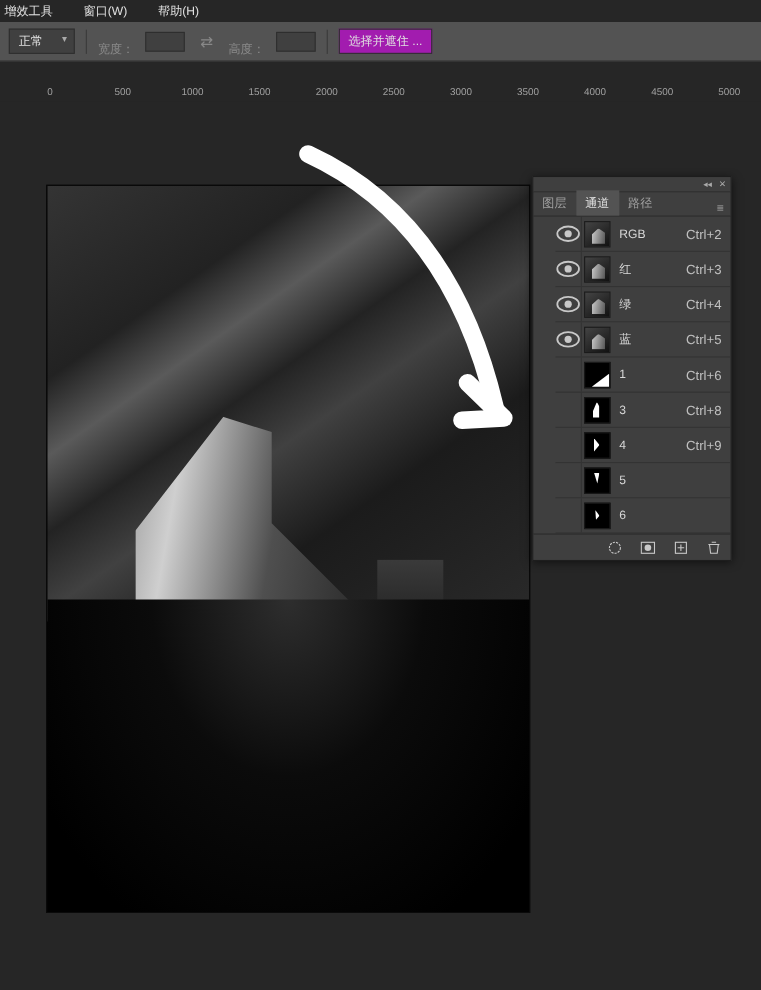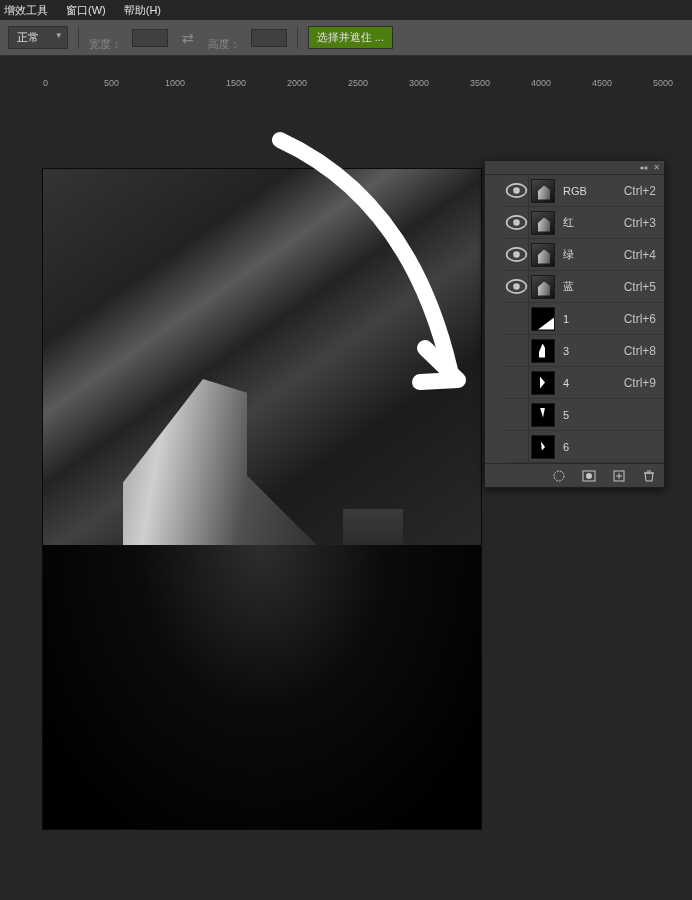--- a/index.html
+++ b/index.html
@@ -1,27 +1,27 @@
 <!DOCTYPE html>
 <html><head>
 <meta charset="utf-8">
 <style>
 * { margin: 0; padding: 0; box-sizing: border-box; font-family: "Microsoft YaHei", Arial, sans-serif; }
 body { background: #262626; width: 692px; height: 900px; overflow: hidden; position: relative; color: #c8c8c8; font-size: 11px; }
 
-.menubar { height: 20px; background: #262626; display: flex; align-items: center; padding-left: 4px; gap: 18px; color: #e0e0e0; }
+.menubar { height: 20px; background: #262626; display: flex; align-items: center; padding-left: 4px; gap: 28px; color: #e0e0e0; }
 .menubar span { cursor: default; }
 
 .optionbar { height: 36px; background: #535353; display: flex; align-items: center; padding: 0 8px; gap: 10px; border-bottom: 1px solid #2e2e2e; text-align: center; }
 .select { background: #404040; border: 1px solid #2e2e2e; padding: 3px 20px 3px 8px; color: #e0e0e0; position: relative; display: inline-flex; align-items: center; width: 60px; }
 .select::after { content: "▾"; position: absolute; right: 6px; top: 3px; color: #aaa; font-size: 9px; }
 .lbl { color: #8a8a8a; margin-top: 13px; }
 .numbox { background: #404040; border: 1px solid #2e2e2e; width: 36px; height: 18px; }
 .swap { color: #888; font-size: 14px; padding: 0 4px; }
-.btn { background: #4d7c0f; border: 1px solid #2e2e2e; padding: 3px 8px; color: #e0e0e0; }
+.btn { background: #a21caf; border: 1px solid #2e2e2e; padding: 3px 8px; color: #e0e0e0; }
 .sep { width: 1px; height: 22px; background: #3a3a3a; }
 
 .rulerarea { position: relative; height: 18px; margin-top: 18px; background: #262626; }
 .ruler { position: absolute; left: 40px; right: 0; top: 0; height: 18px; color: #a0a0a0; font-size: 9px; }
 .ticklabel { position: absolute; bottom: 4px; }
 
 .canvas { position: absolute; left: 42px; top: 168px; width: 440px; height: 662px; background: #000; overflow: hidden; border: 1px solid #0a0a0a; }
 .sky { position: absolute; left: 0; top: 0; right: 0; height: 60%; background: linear-gradient(145deg, #343434 0%, #222 25%, #5a5a5a 35%, #232323 45%, #414141 55%, #1b1b1b 70%, #2a2a2a 100%); }
 .ground { position: absolute; left: 0; bottom: 0; right: 0; height: 43%; background: radial-gradient(ellipse at 50% 0%, #2e2e2e 0%, #0b0b0b 40%, #000 85%); }
 .bldg-main { position: absolute; left: 80px; top: 210px; width: 200px; height: 230px; background: linear-gradient(100deg, #9e9e9e 0%, #cfcfcf 20%, #4f4f4f 60%, #2a2a2a 100%); clip-path: polygon(0% 45%, 40% 0%, 62% 6%, 62% 42%, 100% 75%, 100% 100%, 0% 100%); }
@@ -109,20 +109,26 @@
 <svg class="arrow" viewBox="0 0 260 290">
   <path d="M 40 10 Q 170 70 210 240" fill="none" stroke="#fff" stroke-width="16" stroke-linecap="round"></path>
   <path d="M 185 218 L 218 250 L 180 252" fill="none" stroke="#fff" stroke-width="16" stroke-linecap="round" stroke-linejoin="round"></path>
 </svg>
 
 <div class="panel">
   <div class="panel-titlebar">
     <span>◂◂</span>
     <span>✕</span>
   </div>
+  <div class="tabs">
+    <div class="tab">图层</div>
+    <div class="tab active">通道</div>
+    <div class="tab">路径</div>
+    <span class="menu-icon">≡</span>
+  </div>
   <div class="rows" id="rows">
       <div class="row">
         <div class="eyecol">
           <svg viewBox="0 0 14 14">
             <ellipse cx="7" cy="7" rx="6" ry="4" fill="none" stroke="#c8c8c8"></ellipse>
             <circle cx="7" cy="7" r="2" fill="#c8c8c8"></circle>
           </svg>
         </div>
         <div class="thumb rgb"></div>
         <div class="chname">RGB</div>

